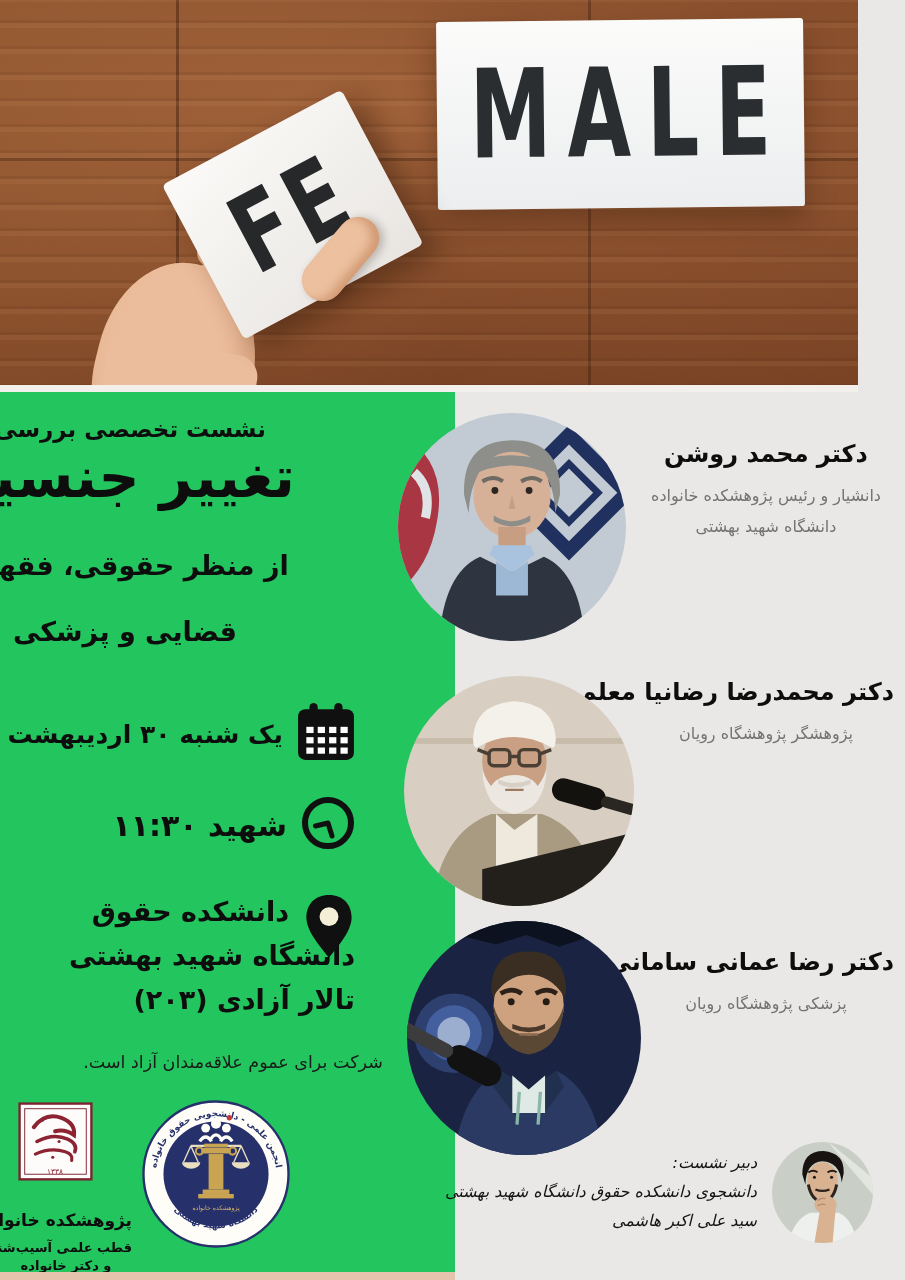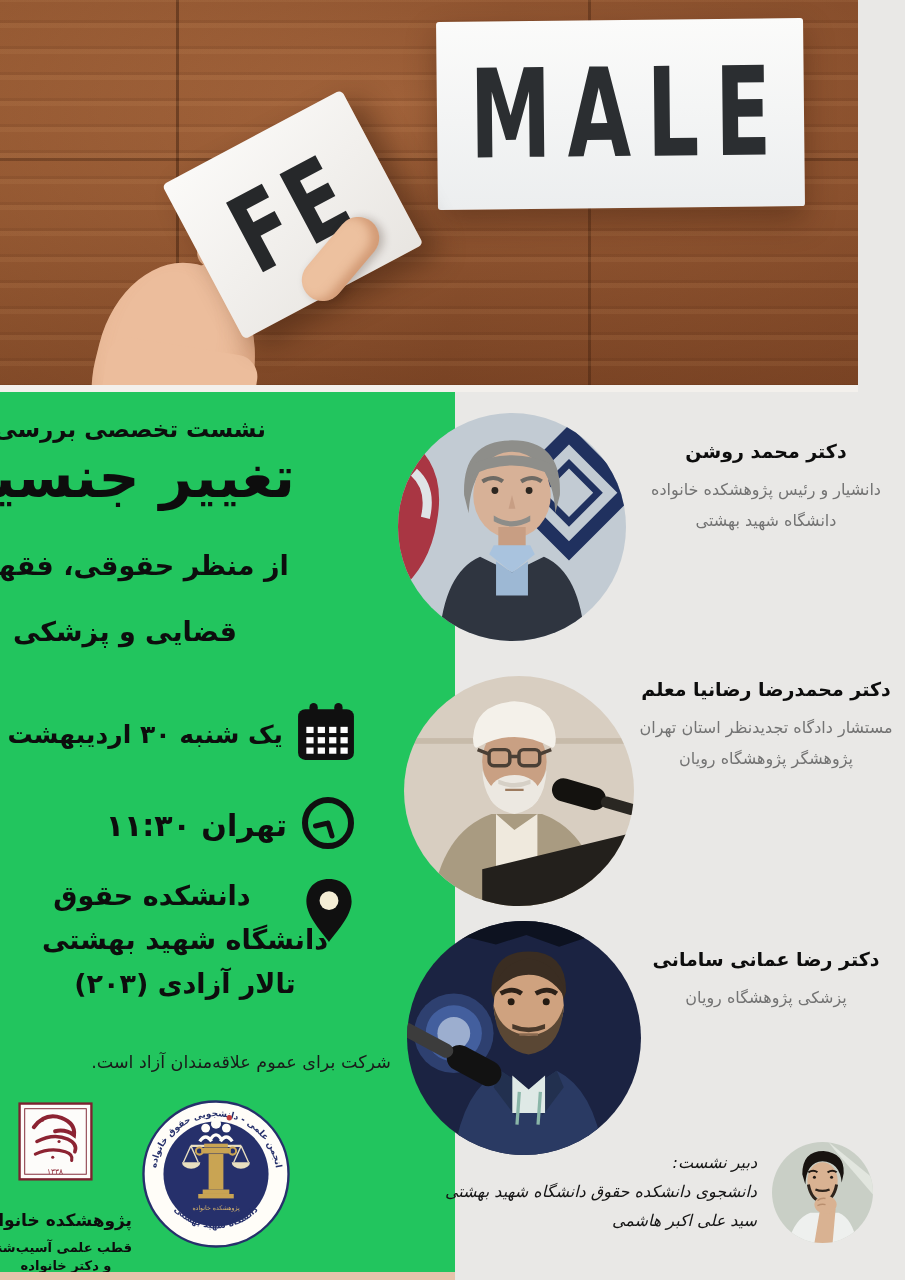--- a/index.html
+++ b/index.html
@@ -62,36 +62,36 @@
   
   .kicker{position:absolute;left:-20px;top:24px;width:300px;text-align:center;font-size:23px;font-weight:700;white-space:nowrap;}
   .big-title{position:absolute;left:-45px;top:52px;width:340px;text-align:center;font-size:57px;font-weight:700;white-space:nowrap;letter-spacing:-1px;}
   .sub{position:absolute;left:-40px;width:330px;text-align:center;font-size:27px;font-weight:700;white-space:nowrap;}
   .s1{top:158px;} .s2{top:224px;}
   .info-row{position:absolute;right:100px;display:flex;align-items:center;gap:14px;}
   .row-date{top:310px;} .row-time{top:404px;}
   .info-text{font-size:25px;font-weight:700;white-space:nowrap;}
   .row-time .info-text{font-size:30px;}
   .icon-box{flex:0 0 auto;display:block;}
-  .loc-block{position:absolute;right:100px;top:482px;width:340px;text-align:center;}
+  .loc-block{position:absolute;right:100px;top:498px;width:340px;text-align:right;}
   .loc-line{font-size:27px;font-weight:700;line-height:44px;white-space:nowrap;}
   .loc-first{padding-left:0;padding-right:66px;}
   .pin-abs{position:absolute;right:0;top:4px;}
-  .note{position:absolute;left:16px;top:660px;width:450px;text-align:center;font-size:17.5px;white-space:nowrap;color:#1a1a1a;}
+  .note{position:absolute;left:8px;top:660px;width:450px;text-align:center;font-size:17.5px;white-space:nowrap;color:#1a1a1a;}
   .sq-logo{position:absolute;left:18px;top:710px;width:75px;height:100px;}
   .org-caption{position:absolute;left:0;width:132px;text-align:center;white-space:nowrap;}
   .c1{top:818px;font-size:17px;font-weight:700;}
   .c2{top:848px;font-size:13px;font-weight:700;}
   .c3{top:866px;font-size:13px;font-weight:700;}
   .round-logo{position:absolute;left:142px;top:708px;width:148px;height:148px;}
 
   
   .spk{position:absolute;left:183px;width:256px;text-align:center;}
   .spk1{top:48px;} .spk2{top:286px;} .spk3{top:556px;}
-  .spk-name{font-size:19px;font-weight:700;white-space:nowrap;}
+  .spk-name{font-size:24px;font-weight:700;white-space:nowrap;}
   .spk-roles{margin-top:12px;font-size:16px;line-height:31px;color:#737373;}
   .spk-roles div{white-space:nowrap;}
   .mod-text{position:absolute;right:148px;top:756px;width:340px;text-align:right;font-size:16px;line-height:29px;color:#141414;}
   .mod-text div{white-space:nowrap;font-style:italic;}
   .mod-avatar{position:absolute;left:317px;top:750px;width:101px;height:101px;border-radius:50%;overflow:hidden;z-index:6;}
 
   
   .photo{position:absolute;border-radius:50%;overflow:hidden;z-index:5;}
   .photo svg, .mod-avatar svg{display:block;width:100%;height:100%;}
   .photo1{left:398px;top:413px;width:228px;height:228px;}
@@ -150,21 +150,21 @@
       <span class="info-text">یک شنبه ۳۰ اردیبهشت ۱۴۰۳</span>
     </div>
 
     <div class="info-row row-time">
       <span class="icon-box">
         <svg width="54" height="54" viewBox="0 0 54 54">
           <circle cx="27" cy="27" r="23" fill="none" stroke="#101010" stroke-width="6"></circle>
           <path d="M27 27 L14.5 30 M27 27 L31 40" stroke="#101010" stroke-width="5" stroke-linecap="round"></path>
         </svg>
       </span>
-      <span class="info-text">تهران ۱۱:۳۰</span>
+      <span class="info-text">شهید ۱۱:۳۰</span>
     </div>
 
     <div class="loc-block">
       <span class="pin-abs">
         <svg width="52" height="66" viewBox="0 0 54 70">
           <path d="M27 1 C12 1 3 11 3 25 C3 41 21 59 27 68 C33 59 51 41 51 25 C51 11 42 1 27 1 Z" fill="#101010"></path>
           <circle cx="27" cy="24" r="10" fill="#f5eed6"></circle>
         </svg>
       </span>
       <div class="loc-line loc-first">دانشکده حقوق</div>
@@ -239,21 +239,20 @@
       <div class="spk-name">دکتر محمد روشن</div>
       <div class="spk-roles">
         <div>دانشیار و رئیس پژوهشکده خانواده</div>
         <div>دانشگاه شهید بهشتی</div>
       </div>
     </div>
 
     <div class="spk spk2">
       <div class="spk-name">دکتر محمدرضا رضانیا معلم</div>
       <div class="spk-roles">
-        <div>مستشار دادگاه تجدیدنظر استان تهران</div>
         <div>پژوهشگر پژوهشگاه رویان</div>
       </div>
     </div>
 
     <div class="spk spk3">
       <div class="spk-name">دکتر رضا عمانی سامانی</div>
       <div class="spk-roles">
         <div>پزشکی پژوهشگاه رویان</div>
       </div>
     </div>

